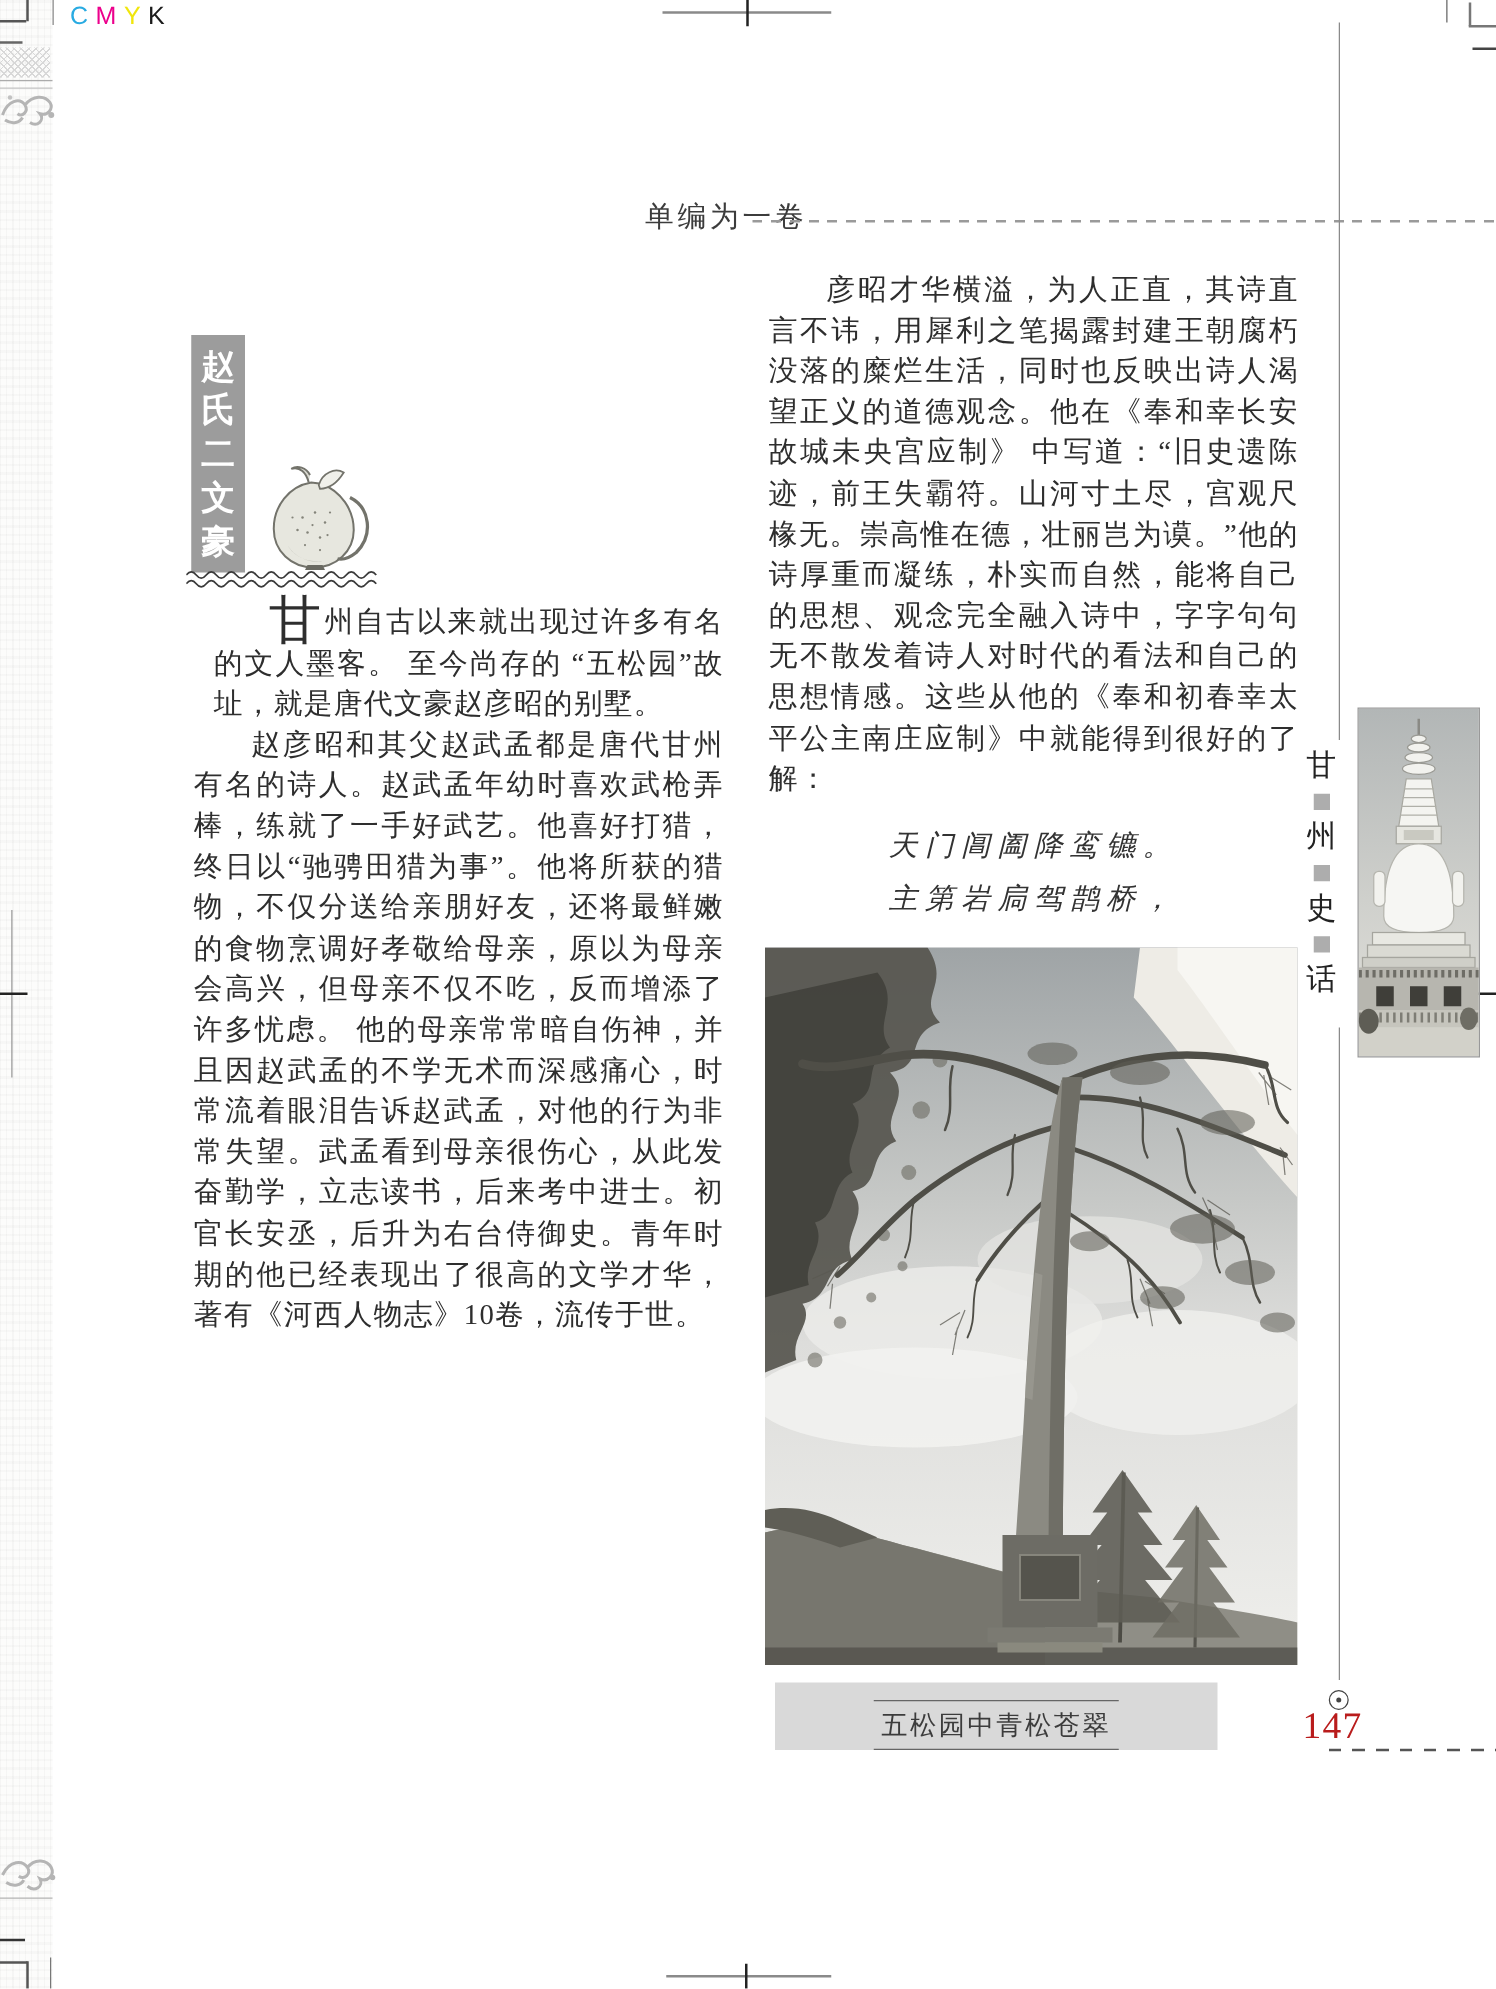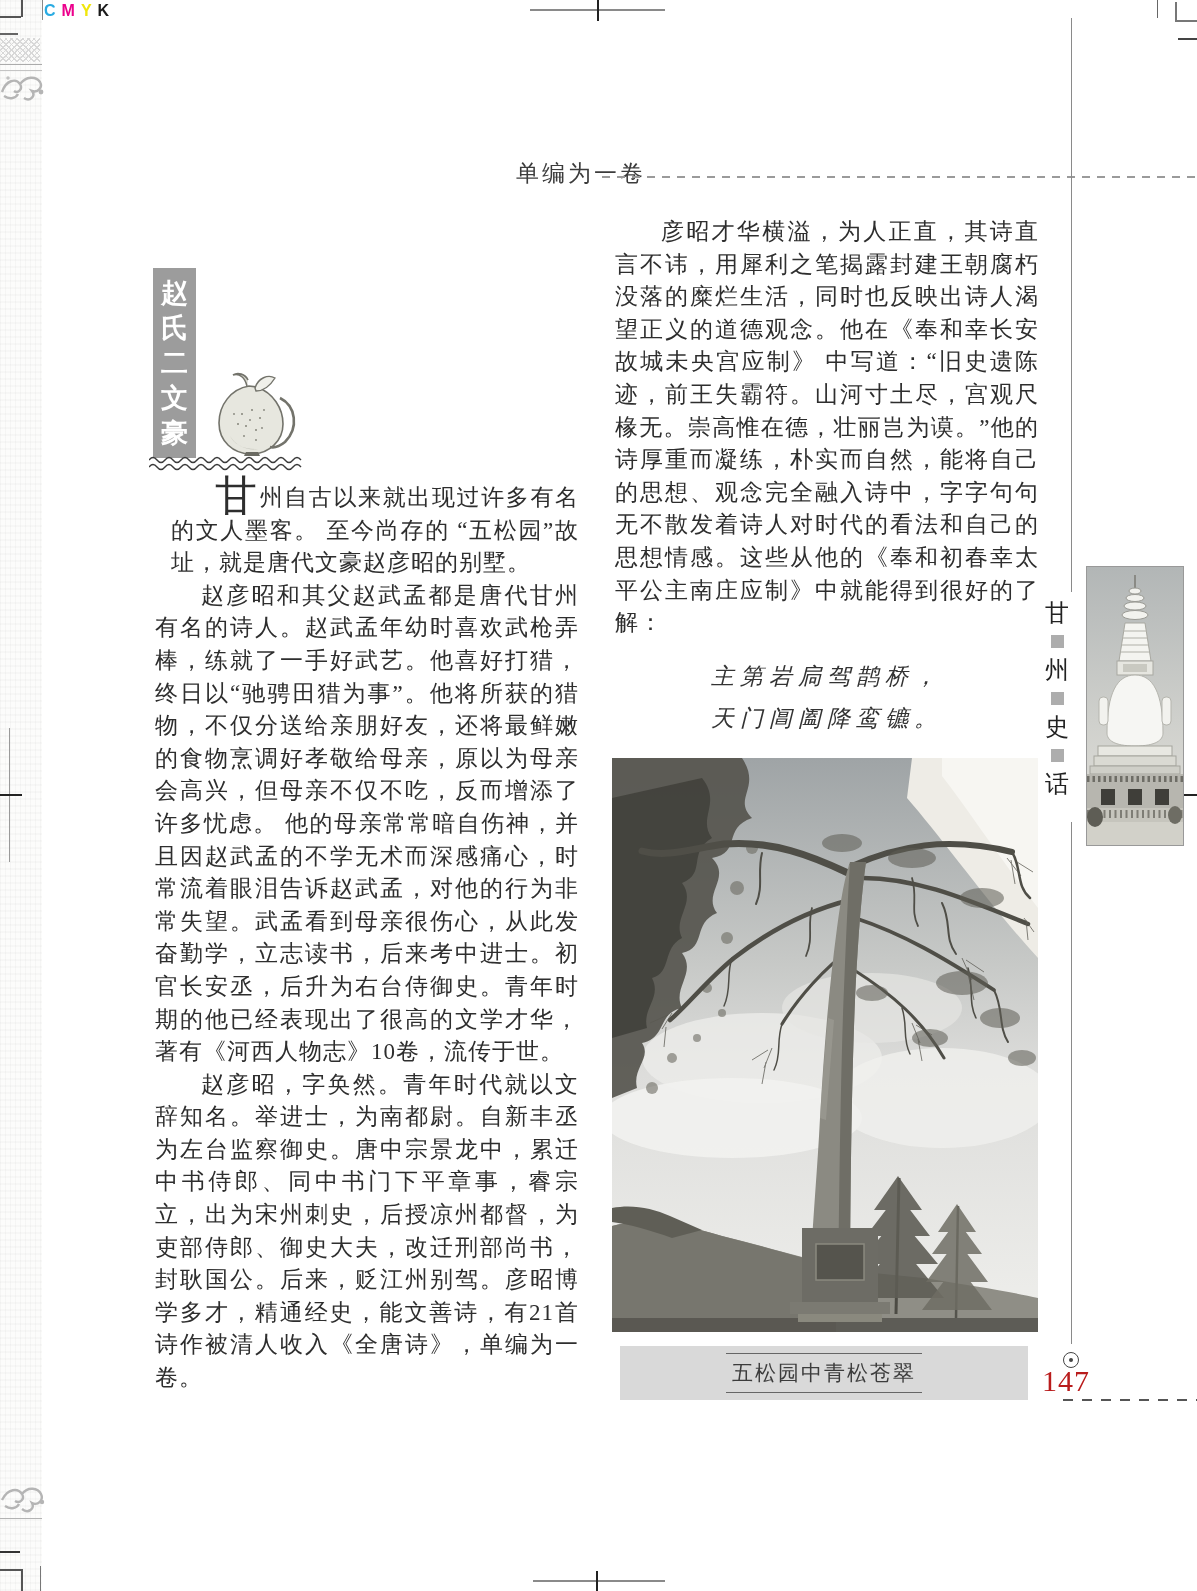--- a/index.html
+++ b/index.html
@@ -16,22 +16,22 @@
                     repeating-linear-gradient(-45deg,#d8d8d8 0 1px,transparent 1px 4px);}
   .dline{position:absolute;left:0;top:64px;width:42px;height:5px;border-top:1.5px solid #ababab;border-bottom:1px solid #c4c4c4;}
   .orn{position:absolute;left:0;}
   .bline{position:absolute;left:0;top:1518px;width:42px;height:1px;background:#b3b3b3;}
 
   
   .mark{position:absolute;background:#222;}
   .gmark{position:absolute;background:#8a8a8a;}
 
   
-  .cmyk{position:absolute;left:44px;top:2px;font-family:"Liberation Sans","DejaVu Sans",sans-serif;
-        font-size:16px;letter-spacing:6px;font-weight:bold;}
+  .cmyk{position:absolute;left:56px;top:2px;font-family:"Liberation Sans","DejaVu Sans",sans-serif;
+        font-size:20px;letter-spacing:6px;font-weight:normal;}
   .cmyk span{display:inline;}
 
   
   .hdr-title{position:absolute;left:516px;top:158px;font-size:23px;letter-spacing:3px;color:#3c3c3c;}
   .hdr-dash{position:absolute;left:602px;top:176px;width:595px;height:2px;
             background:repeating-linear-gradient(90deg,#9a9a9a 0 8px,transparent 8px 15px);}
 
   
   .seal{position:absolute;left:153px;top:268px;width:43px;height:190px;background:#9c9c9c;
         display:flex;flex-direction:column;align-items:center;justify-content:space-around;padding:8px 0;box-sizing:border-box;}
@@ -50,22 +50,22 @@
   .dropcap{font-size:42px;line-height:0;vertical-align:-5px;letter-spacing:0;padding-left:44px;padding-right:2px;}
   .poem{margin-top:16px;text-align:center;text-indent:0 !important;font-style:italic;
         letter-spacing:6px;line-height:42px;color:#333;}
 
   
   .tree-photo{position:absolute;left:612px;top:758px;width:426px;height:574px;
               background:linear-gradient(#9fa4a6,#c6c8c6 35%,#dddddb 55%,#efefec);}
   .tree-photo svg{display:block;}
 
   
-  .caption{position:absolute;left:620px;top:1346px;width:408px;height:54px;background:#d9d9d9;
-           display:flex;align-items:center;justify-content:center;}
+  .caption{position:absolute;left:620px;top:1346px;width:354px;height:54px;background:#d9d9d9;
+           display:flex;align-items:flex-end;justify-content:center;}
   .caption .cap-in{display:inline-block;border-top:1px solid #666;border-bottom:1px solid #666;
            padding:5px 6px;font-size:21px;letter-spacing:2px;color:#3c3c3c;}
 
   
   .vrule-a{position:absolute;left:1071px;top:18px;width:1px;height:574px;background:#8a8a8a;}
   .vrule-b{position:absolute;left:1071px;top:822px;width:1px;height:522px;background:#8a8a8a;}
   .side-title{position:absolute;left:1042px;top:600px;width:30px;display:flex;flex-direction:column;
               align-items:center;gap:9px;}
   .side-title .ch{font-size:24px;line-height:26px;color:#222;}
   .side-title .sq{width:13px;height:13px;background:#adadad;}
@@ -164,28 +164,27 @@
   </svg>
 
   <svg class="waves" viewBox="0 0 154 18">
     <path d="M0,5 Q4,0 8,5 T16,5 T24,5 T32,5 T40,5 T48,5 T56,5 T64,5 T72,5 T80,5 T88,5 T96,5 T104,5 T112,5 T120,5 T128,5 T136,5 T144,5 T152,5" fill="none" stroke="#3a3a3a" stroke-width="1.4"></path>
     <path d="M0,12 Q4,7 8,12 T16,12 T24,12 T32,12 T40,12 T48,12 T56,12 T64,12 T72,12 T80,12 T88,12 T96,12 T104,12 T112,12 T120,12 T128,12 T136,12 T144,12 T152,12" fill="none" stroke="#3a3a3a" stroke-width="1.4"></path>
   </svg>
 
   <div class="col left-col">
     <p class="first"><span class="dropcap">甘</span><span>州自古以来就出现过许多有名的文人墨客。 至今尚存的 “五松园”故址，就是唐代文豪赵彦昭的别墅。</span></p>
     <p>赵彦昭和其父赵武孟都是唐代甘州有名的诗人。赵武孟年幼时喜欢武枪弄棒，练就了一手好武艺。他喜好打猎，终日以“驰骋田猎为事”。他将所获的猎物，不仅分送给亲朋好友，还将最鲜嫩的食物烹调好孝敬给母亲，原以为母亲会高兴，但母亲不仅不吃，反而增添了许多忧虑。 他的母亲常常暗自伤神，并且因赵武孟的不学无术而深感痛心，时常流着眼泪告诉赵武孟，对他的行为非常失望。武孟看到母亲很伤心，从此发奋勤学，立志读书，后来考中进士。初官长安丞，后升为右台侍御史。青年时期的他已经表现出了很高的文学才华，著有《河西人物志》10卷，流传于世。</p>
-    <p>赵彦昭，字奂然。青年时代就以文辞知名。举进士，为南都尉。自新丰丞为左台监察御史。唐中宗景龙中，累迁中书侍郎、同中书门下平章事，睿宗立，出为宋州刺史，后授凉州都督，为吏部侍郎、御史大夫，改迁刑部尚书，封耿国公。后来，贬江州别驾。彦昭博学多才，精通经史，能文善诗，有21首诗作被清人收入《全唐诗》，单编为一卷。</p>
   </div>
 
   <div class="col right-col">
     <p>彦昭才华横溢，为人正直，其诗直言不讳，用犀利之笔揭露封建王朝腐朽没落的糜烂生活，同时也反映出诗人渴望正义的道德观念。他在《奉和幸长安故城未央宫应制》 中写道：“旧史遗陈迹，前王失霸符。山河寸土尽，宫观尺椽无。崇高惟在德，壮丽岂为谟。”他的诗厚重而凝练，朴实而自然，能将自己的思想、观念完全融入诗中，字字句句无不散发着诗人对时代的看法和自己的思想情感。这些从他的《奉和初春幸太平公主南庄应制》中就能得到很好的了解：</p>
     <div class="poem">
+      <div>天门阊阖降鸾镳。</div>
       <div>主第岩扃驾鹊桥，</div>
-      <div>天门阊阖降鸾镳。</div>
     </div>
   </div>
 
   <div class="tree-photo">
     <svg width="426" height="574" viewBox="0 0 426 574">
 
       <path d="M300,0 L426,0 L426,200 C380,150 330,80 295,40 Z" fill="#eeece6"></path>
       <path d="M330,0 L426,0 L426,150 C395,110 355,50 330,18 Z" fill="#f7f6f2"></path>
 
       <ellipse cx="150" cy="300" rx="120" ry="45" fill="#ececea" opacity="0.8"></ellipse>

